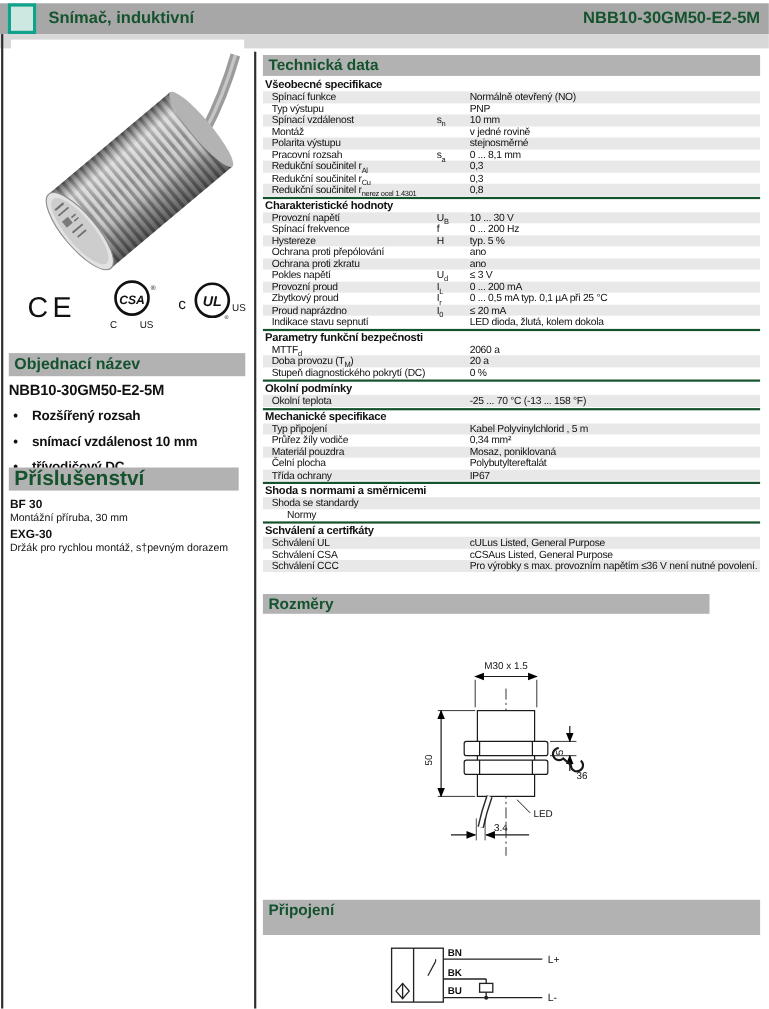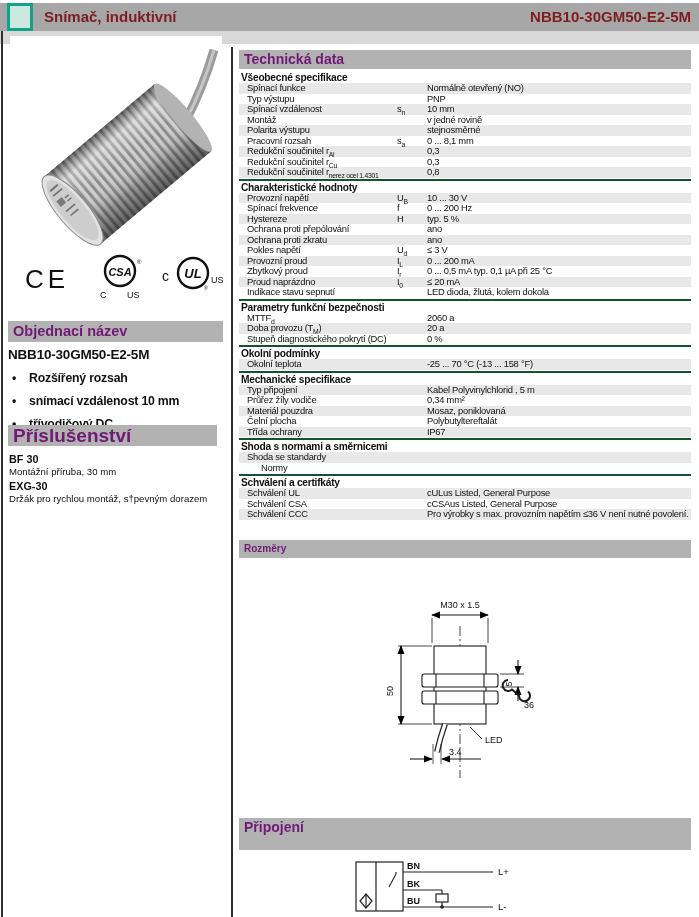--- a/index.html
+++ b/index.html
@@ -4,34 +4,34 @@
 <style>
   html,body{margin:0;padding:0}
   body{width:699px;height:917px;position:relative;background:#fff;
        font-family:"Liberation Sans",sans-serif;color:#111;overflow:hidden}
   .abs{position:absolute}
 
   
   #topbar{left:0;top:3px;width:699px;height:28px;background:#a7a7a7}
   #tealsq{left:7px;top:3px;width:26px;height:28px;background:#cde8e1;
           border:3px solid #12a28b;box-sizing:border-box}
-  .toptitle{top:3px;height:28px;line-height:28px;color:#7f1d1d;font-weight:bold;font-size:15px}
+  .toptitle{top:3px;height:28px;line-height:28px;color:#14532d;font-weight:bold;font-size:15px}
   #title-left{left:44px}
   #title-right{right:8px}
   #band{left:0;top:31px;width:699px;height:13px;background:#d8d8d8}
   #leftborder{left:1px;top:31px;width:2px;height:886px;background:#2e2e2e}
   #divider{left:231px;top:47px;width:2px;height:870px;background:#2e2e2e}
 
   
   #photo{left:10px;top:36px;width:212px;height:228px;background:#fff}
   #logo-ce{left:24px;top:258px}
   #logo-csa{left:94px;top:252px}
   #logo-ul{left:160px;top:254px}
 
-  .hbar{background:#b2b2b2;font-weight:bold;color:#701a75;box-sizing:border-box;padding-left:5px}
+  .hbar{background:#b2b2b2;font-weight:bold;color:#14532d;box-sizing:border-box;padding-left:5px}
   #bar-order{left:8px;top:321px;width:215px;height:21px;font-size:14.5px;line-height:21px}
   #order-code{left:8px;top:347px;font-size:13.5px;font-weight:bold;letter-spacing:-0.2px}
   #feature-list{left:12px;top:371px;width:210px}
   .feat{display:flex;font-weight:bold;font-size:12.3px;margin-bottom:9px;letter-spacing:-0.2px}
   .feat .dot{width:17px;flex:none}
   #bar-acc{left:8px;top:425px;width:209px;height:21px;font-size:19px;line-height:21px}
   #accessory-list{left:9px;top:450px;width:212px}
   .acode{font-weight:bold;font-size:10.8px;margin-top:3px}
   .adesc{font-size:9.6px;margin-top:1px}
 
@@ -42,21 +42,21 @@
         border-top:2px solid #14532d;margin-top:1px}
   .tsec.first{border-top:none;margin-top:0}
   .trow{display:flex;align-items:flex-end;padding-left:8px;line-height:10.5px;min-height:10.5px}
   .trow.shade{background:#e8e8e8}
   .tlab{width:150px;flex:none}
   .tlab.ind2{padding-left:14px;width:136px}
   .tsym{width:30px;flex:none}
   .tval{flex:1}
   sub{font-size:6.8px;line-height:0}
 
-  #bar-dims{left:239px;top:540px;width:452px;height:18px;font-size:10px;line-height:18px}
+  #bar-dims{left:239px;top:540px;width:406px;height:18px;font-size:14px;line-height:18px}
   #dims-svg{left:348px;top:596px}
   #bar-conn{left:239px;top:818px;width:452px;height:32px;font-size:14px;line-height:18px}
   #conn-svg{left:350px;top:853px}
 
   svg text{font-family:"Liberation Sans",sans-serif;fill:#111}
 </style>
 </head>
 <body>
 
 <div class="abs" id="topbar"></div>

